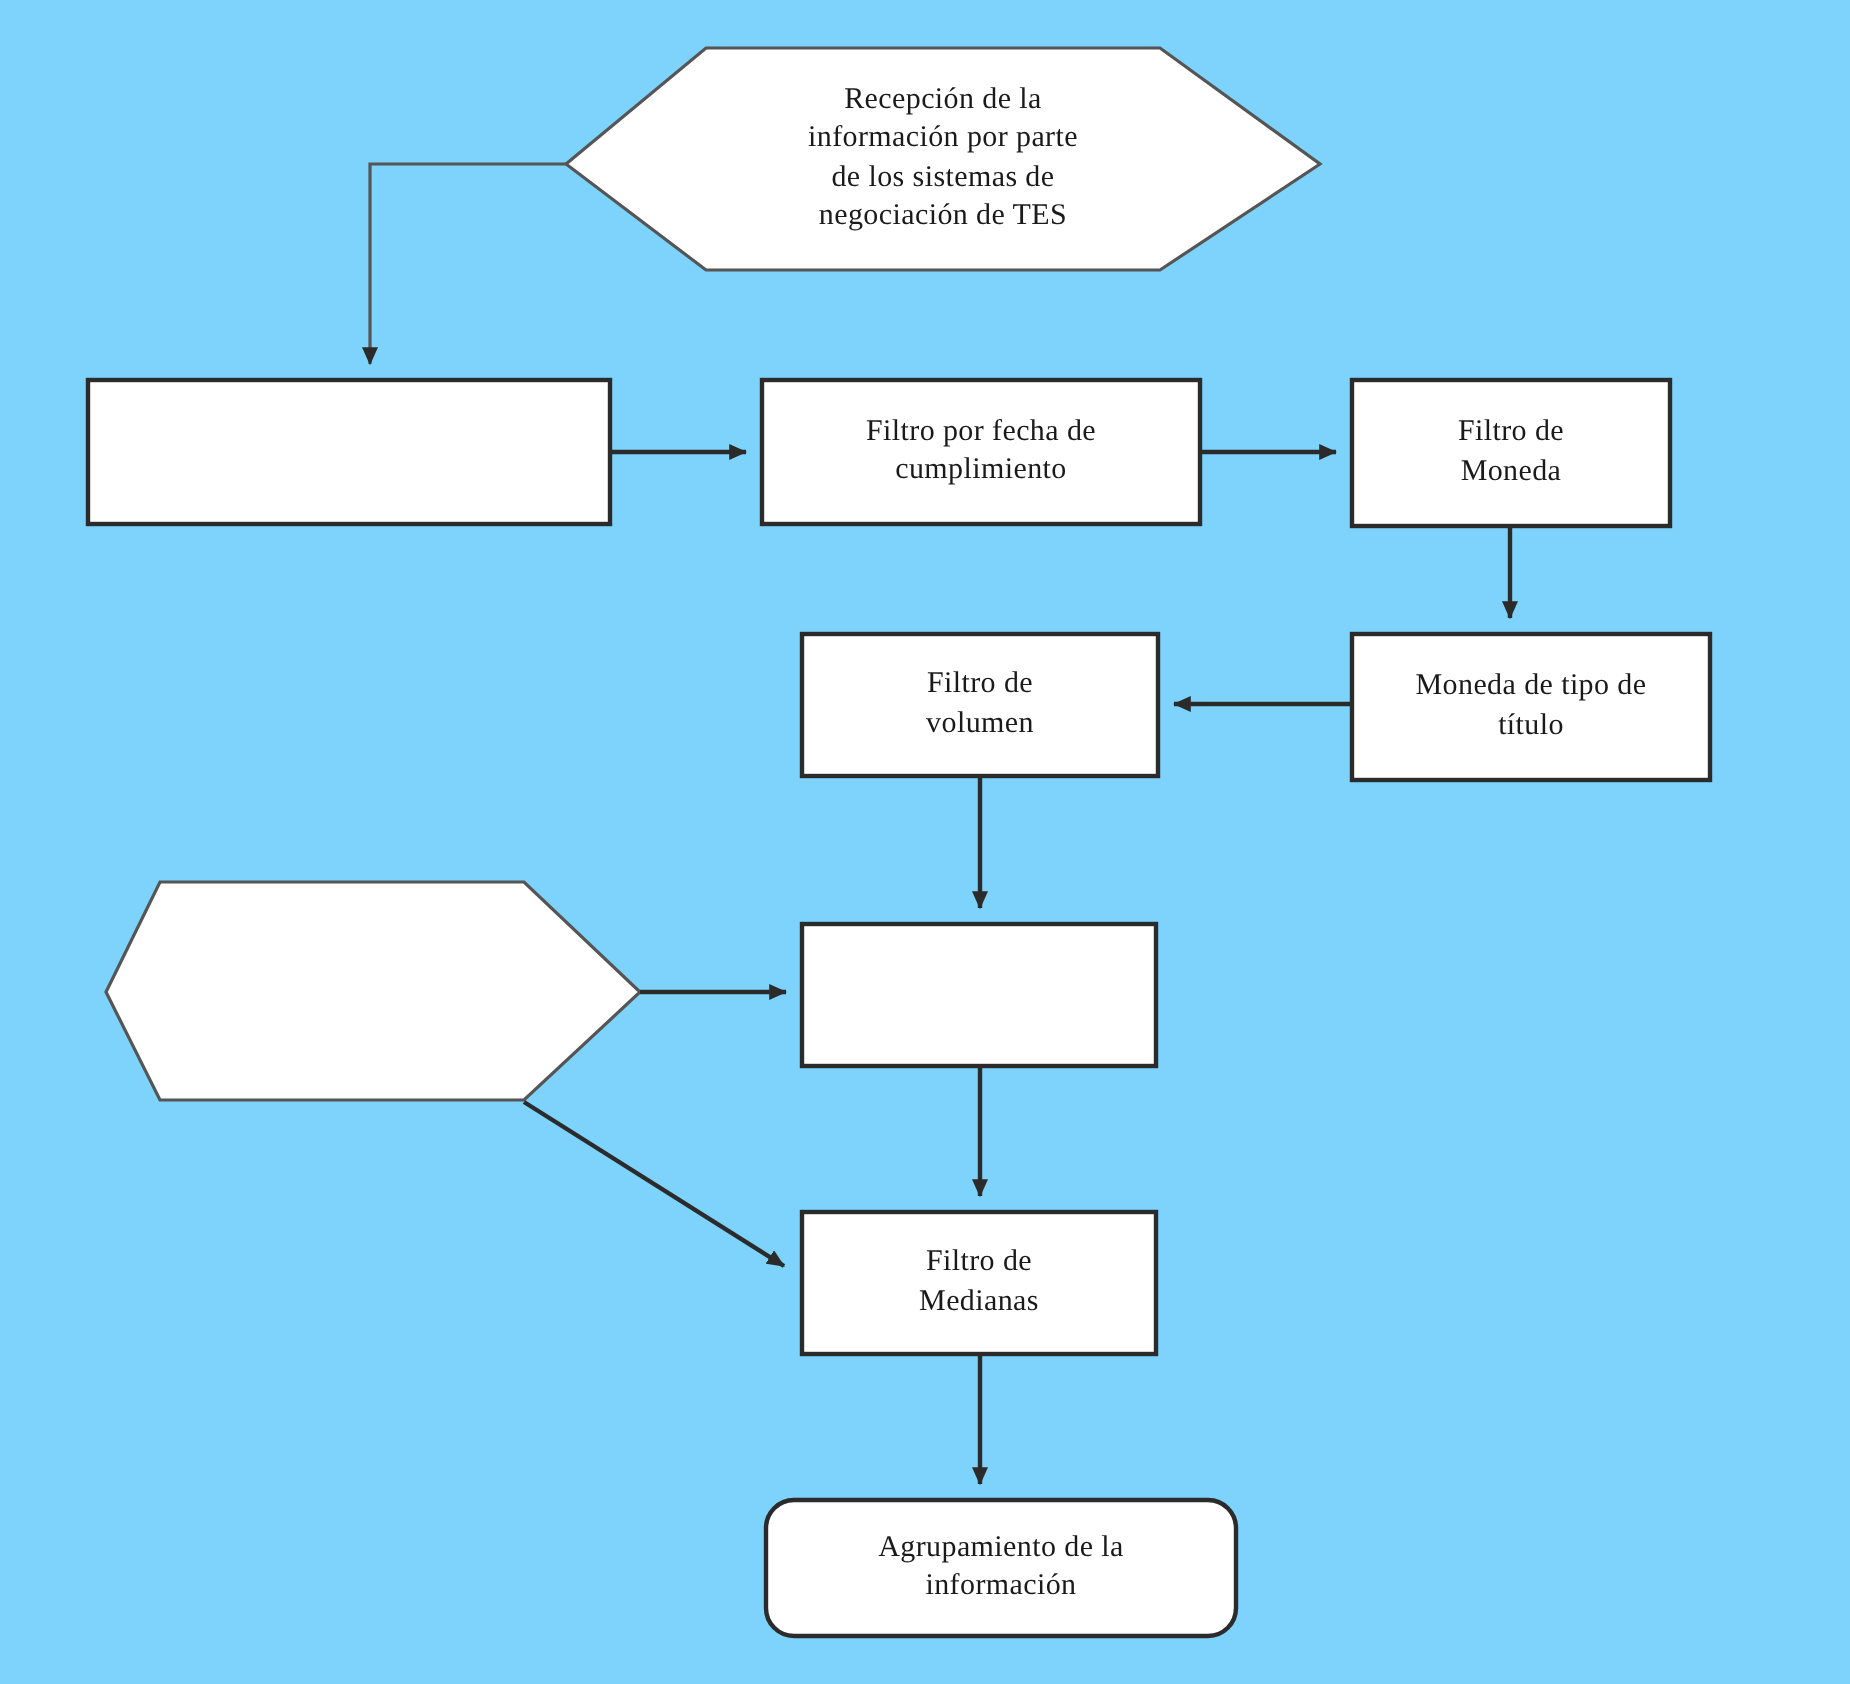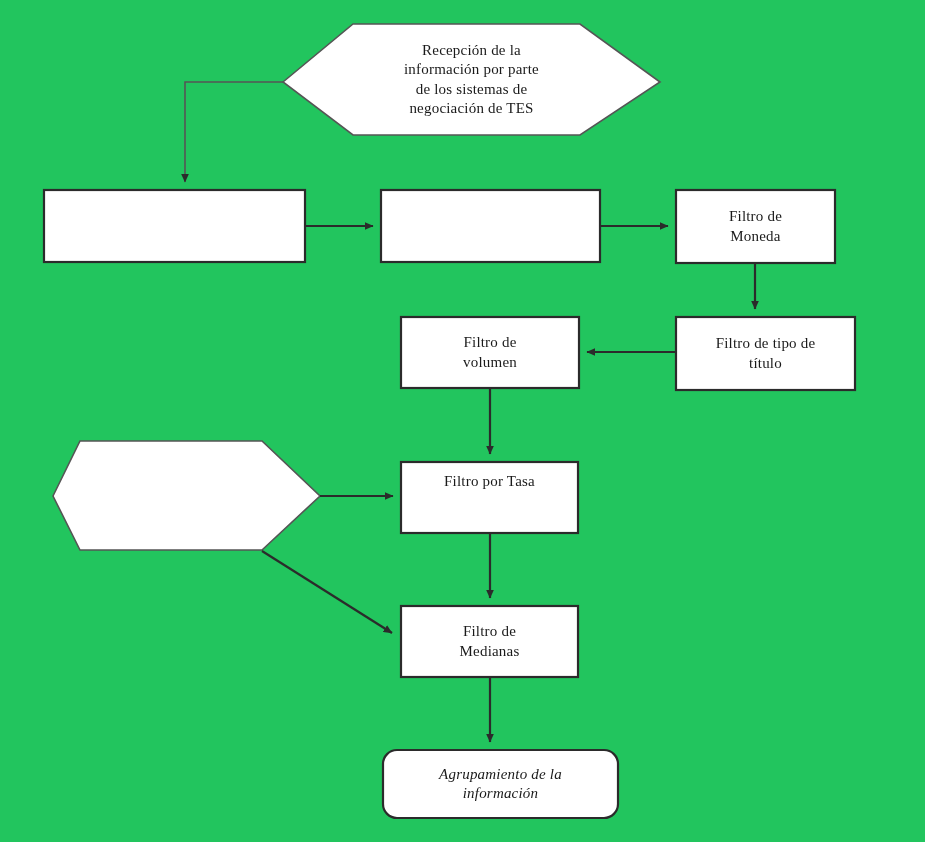--- a/index.html
+++ b/index.html
@@ -8,21 +8,21 @@
     background: #ffffff;
   }
   body {
     font-family: "Liberation Serif", "DejaVu Serif", serif;
     color: #1a1a1a;
   }
   #flowchart-canvas {
     position: relative;
     width: 925px;
     height: 842px;
-    background: #22c55e;
+    background: #7dd3fc;
     overflow: hidden;
   }
   #flow-svg {
     position: absolute;
     top: 0;
     left: 0;
     width: 925px;
     height: 842px;
   }
   .node-label {
@@ -111,32 +111,33 @@
 
     <path class="conn" d="M490,677 L490,742" marker-end="url(#arrowhead)"></path>
   </svg>
 
   <div class="node-label" style="left:283px; top:24px; width:377px; height:111px;">Recepción de la
 información por parte
 de los sistemas de
 negociación de TES</div>
 
 
+  <div class="node-label" style="left:381px; top:190px; width:219px; height:72px;">Filtro por fecha de
+cumplimiento</div>
 
   <div class="node-label" style="left:676px; top:190px; width:159px; height:73px;">Filtro de
 Moneda</div>
 
-  <div class="node-label" style="left:676px; top:317px; width:179px; height:73px;">Filtro de tipo de
+  <div class="node-label" style="left:676px; top:317px; width:179px; height:73px;">Moneda de tipo de
 título</div>
 
   <div class="node-label" style="left:401px; top:317px; width:178px; height:71px;">Filtro de
 volumen</div>
 
 
-  <div class="node-label" style="left:401px; top:462px; width:177px; height:52px; align-items:flex-start; padding-top:10px; box-sizing:border-box;">Filtro por Tasa</div>
 
   <div class="node-label" style="left:401px; top:606px; width:177px; height:71px;">Filtro de
 Medianas</div>
 
-  <div class="node-label" style="left:383px; top:750px; width:235px; height:68px;font-style:italic;">Agrupamiento de la
+  <div class="node-label" style="left:383px; top:750px; width:235px; height:68px;">Agrupamiento de la
 información</div>
 
 </div>
 
 </body></html>

